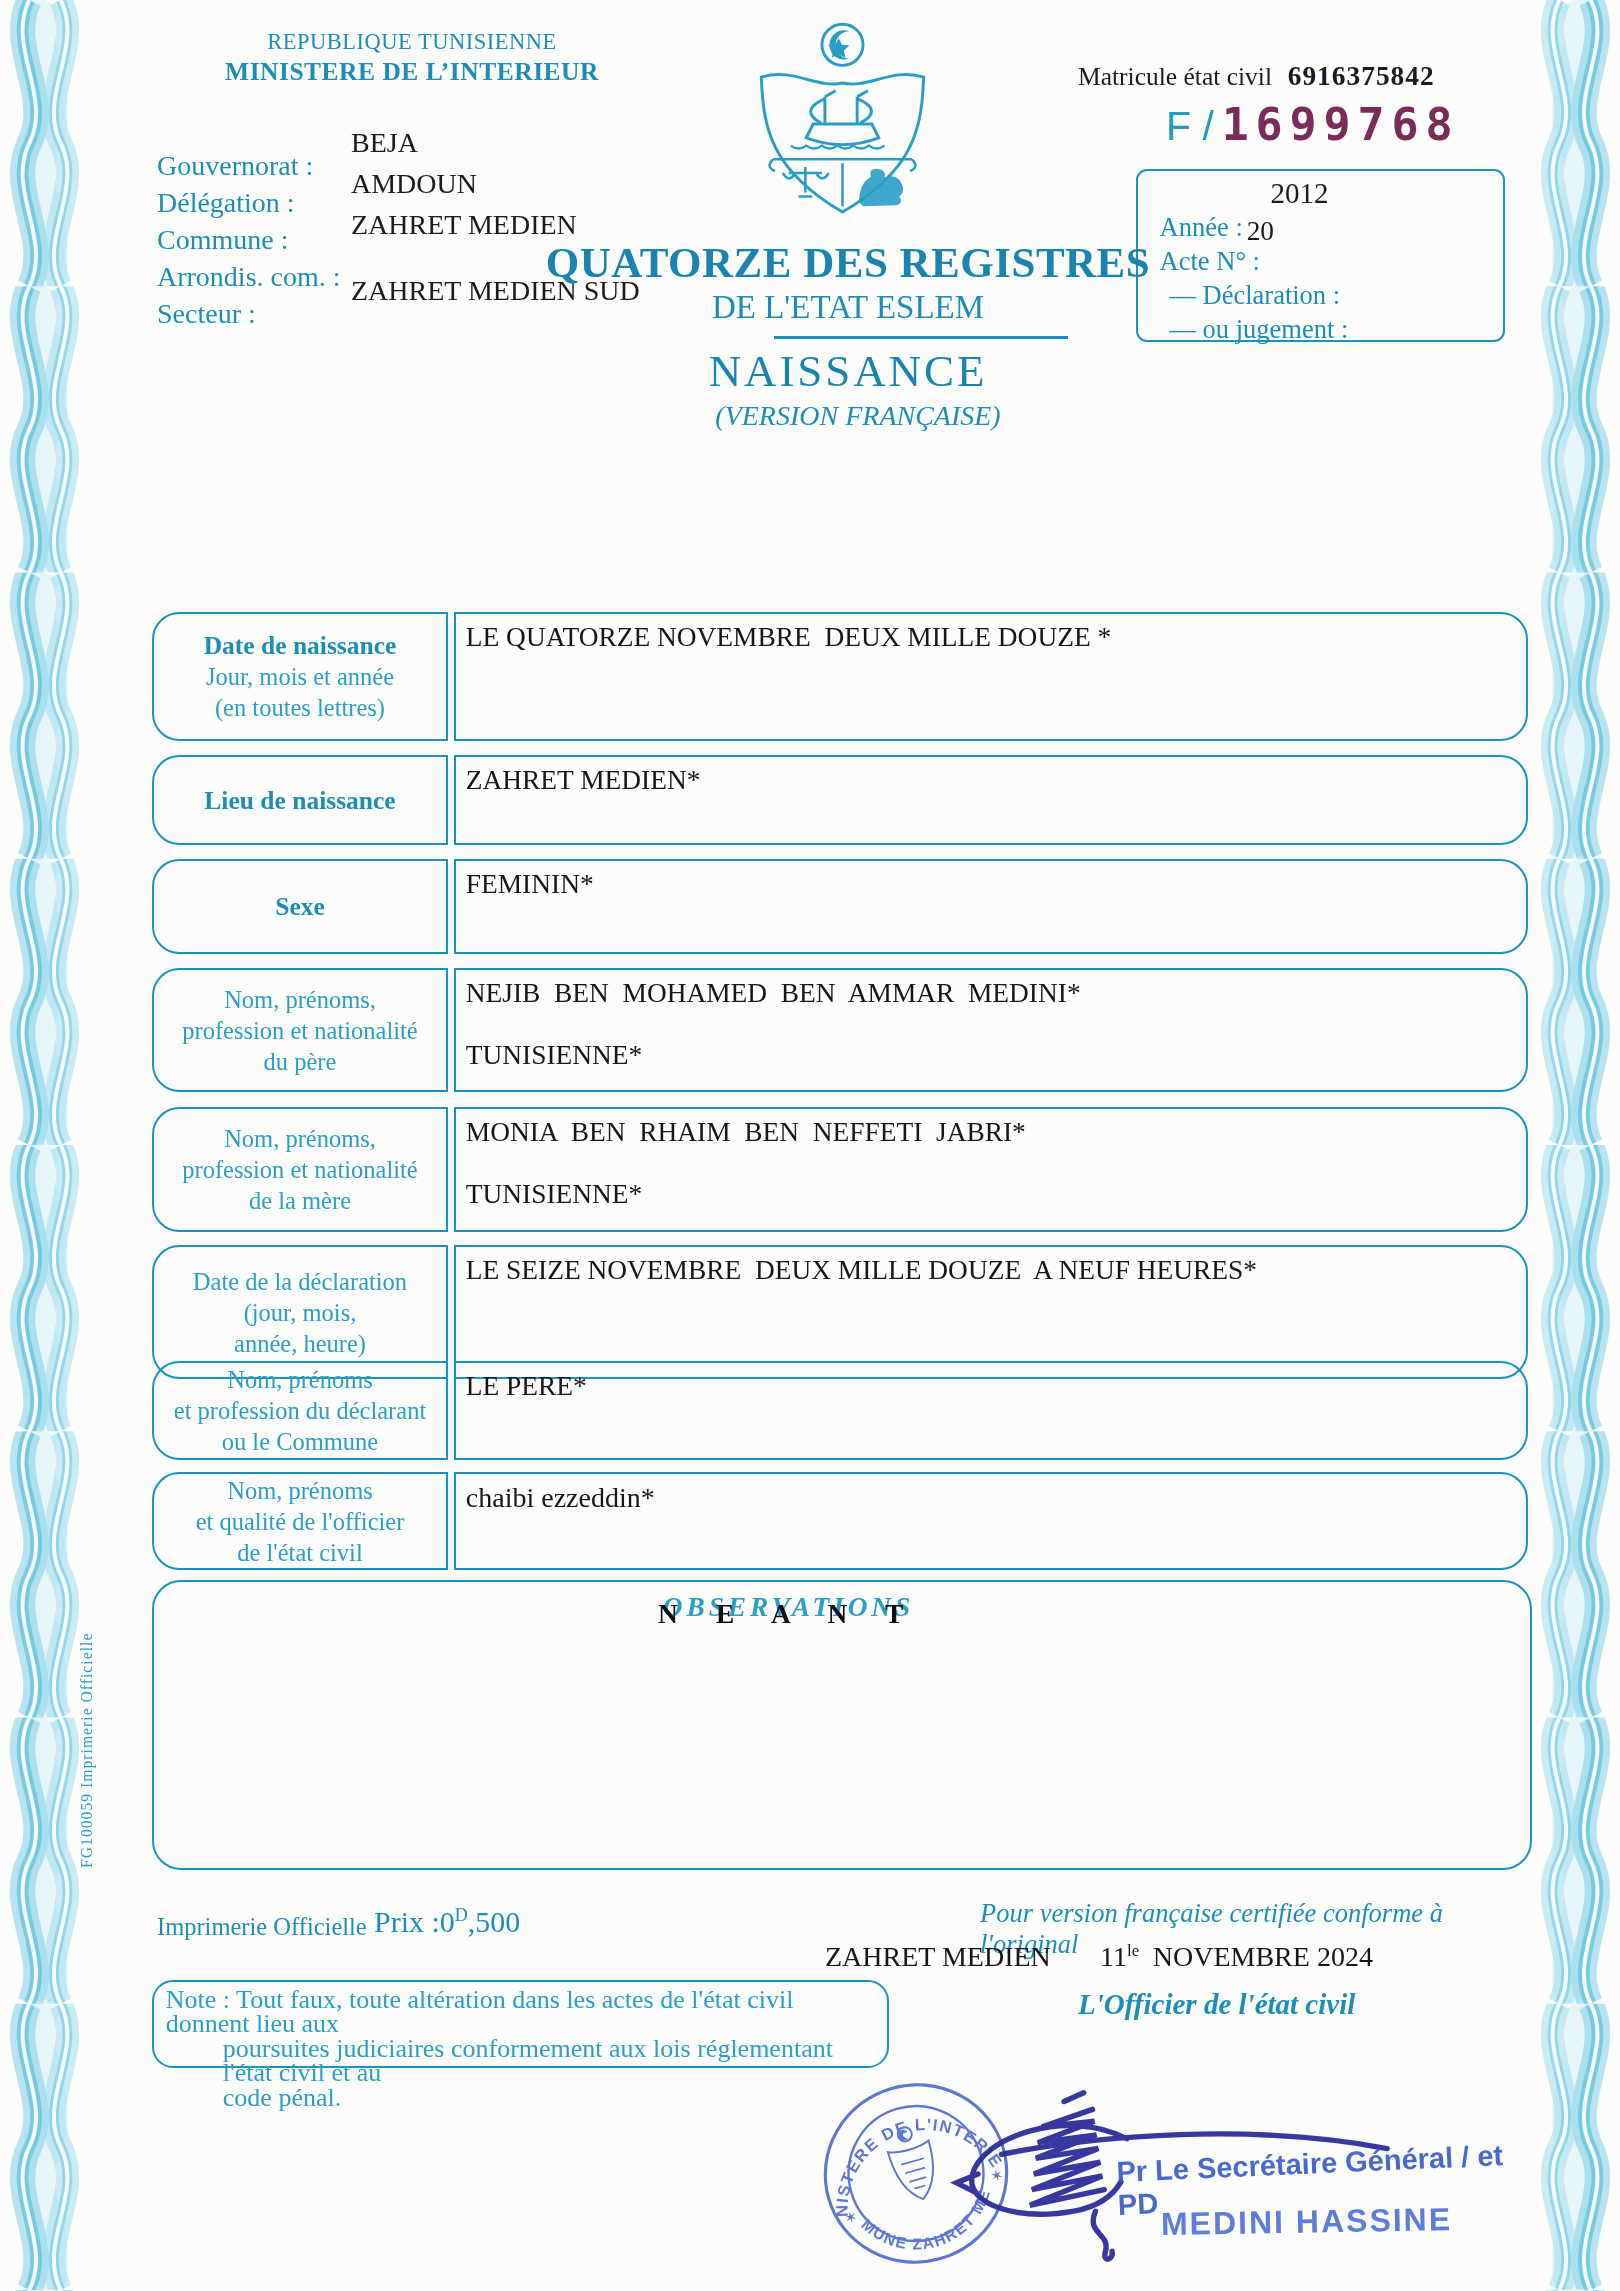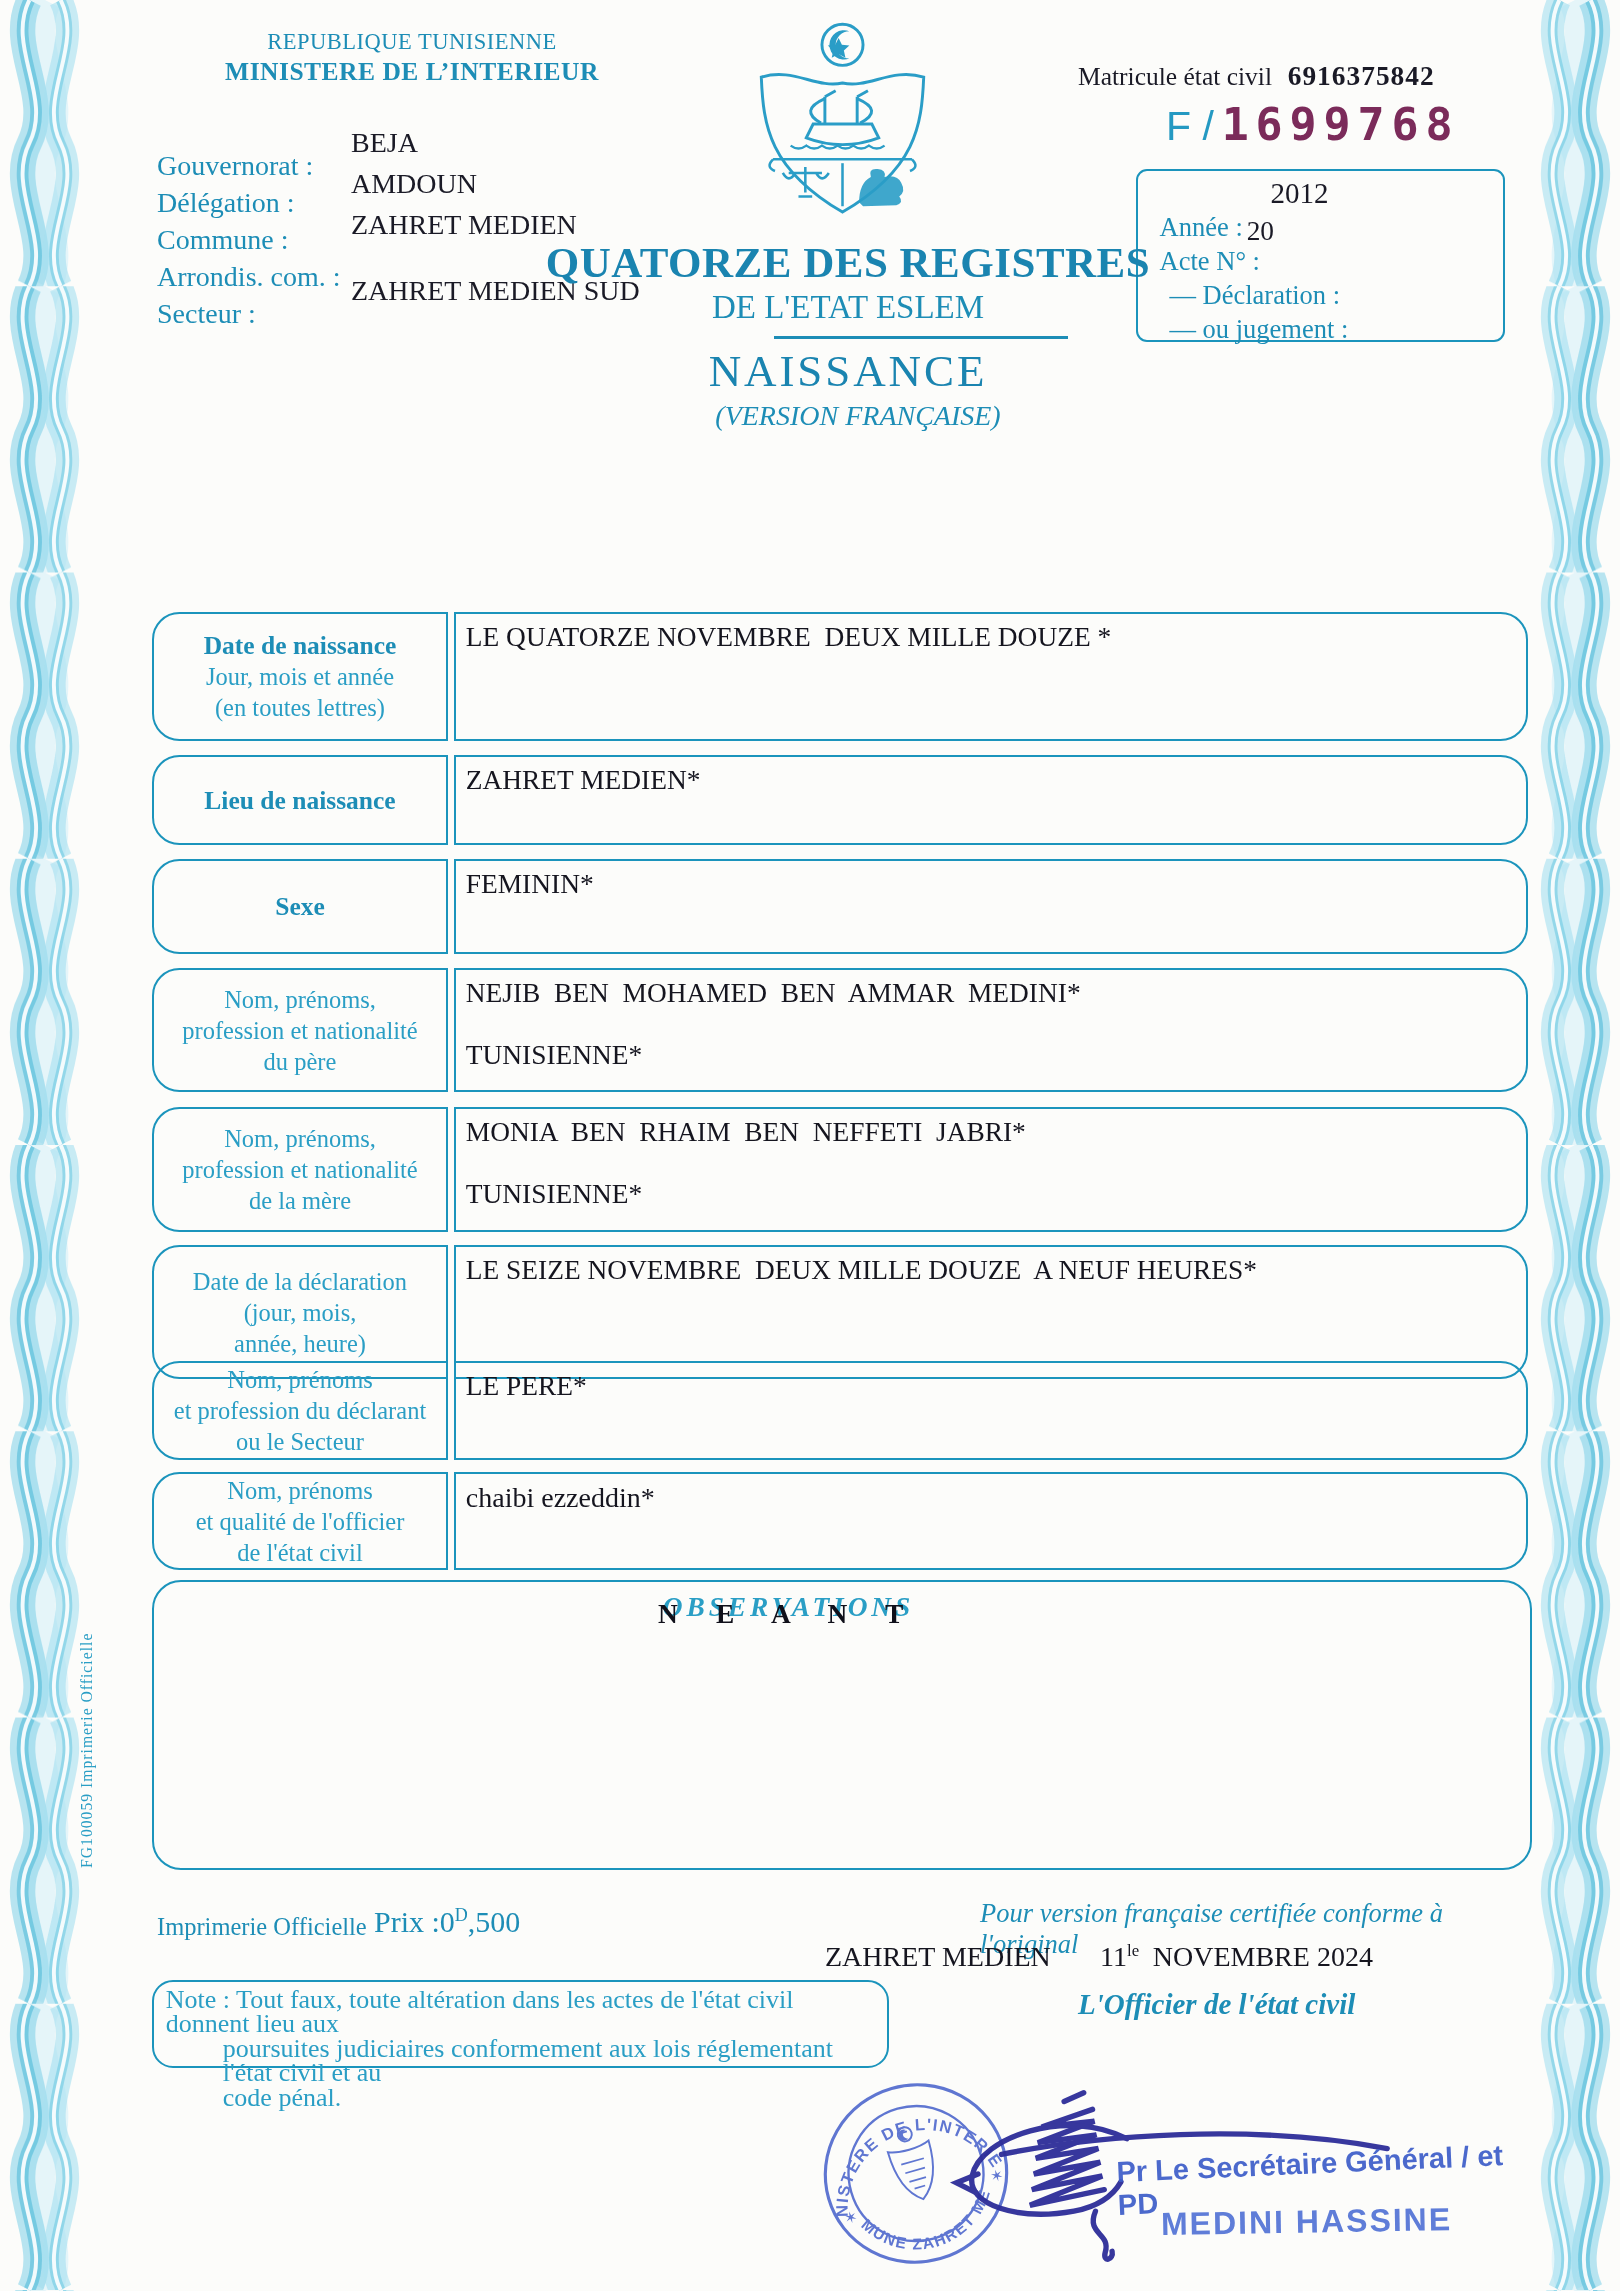--- a/index.html
+++ b/index.html
@@ -228,21 +228,21 @@
     </div>
     <div class="cell-value">
       <div class="val">LE SEIZE NOVEMBRE  DEUX MILLE DOUZE  A NEUF HEURES*</div>
     </div>
   </div>
 
   <div class="row" style="top:1361px;height:99px;">
     <div class="cell-label">
       <span>Nom, prénoms</span>
       <span>et profession du déclarant</span>
-      <span>ou le Secteur</span>
+      <span>ou le Commune</span>
     </div>
     <div class="cell-value">
       <div class="val">LE PERE*</div>
     </div>
   </div>
 
   <div class="row" style="top:1472px;height:98px;">
     <div class="cell-label">
       <span>Nom, prénoms</span>
       <span>et qualité de l'officier</span>

